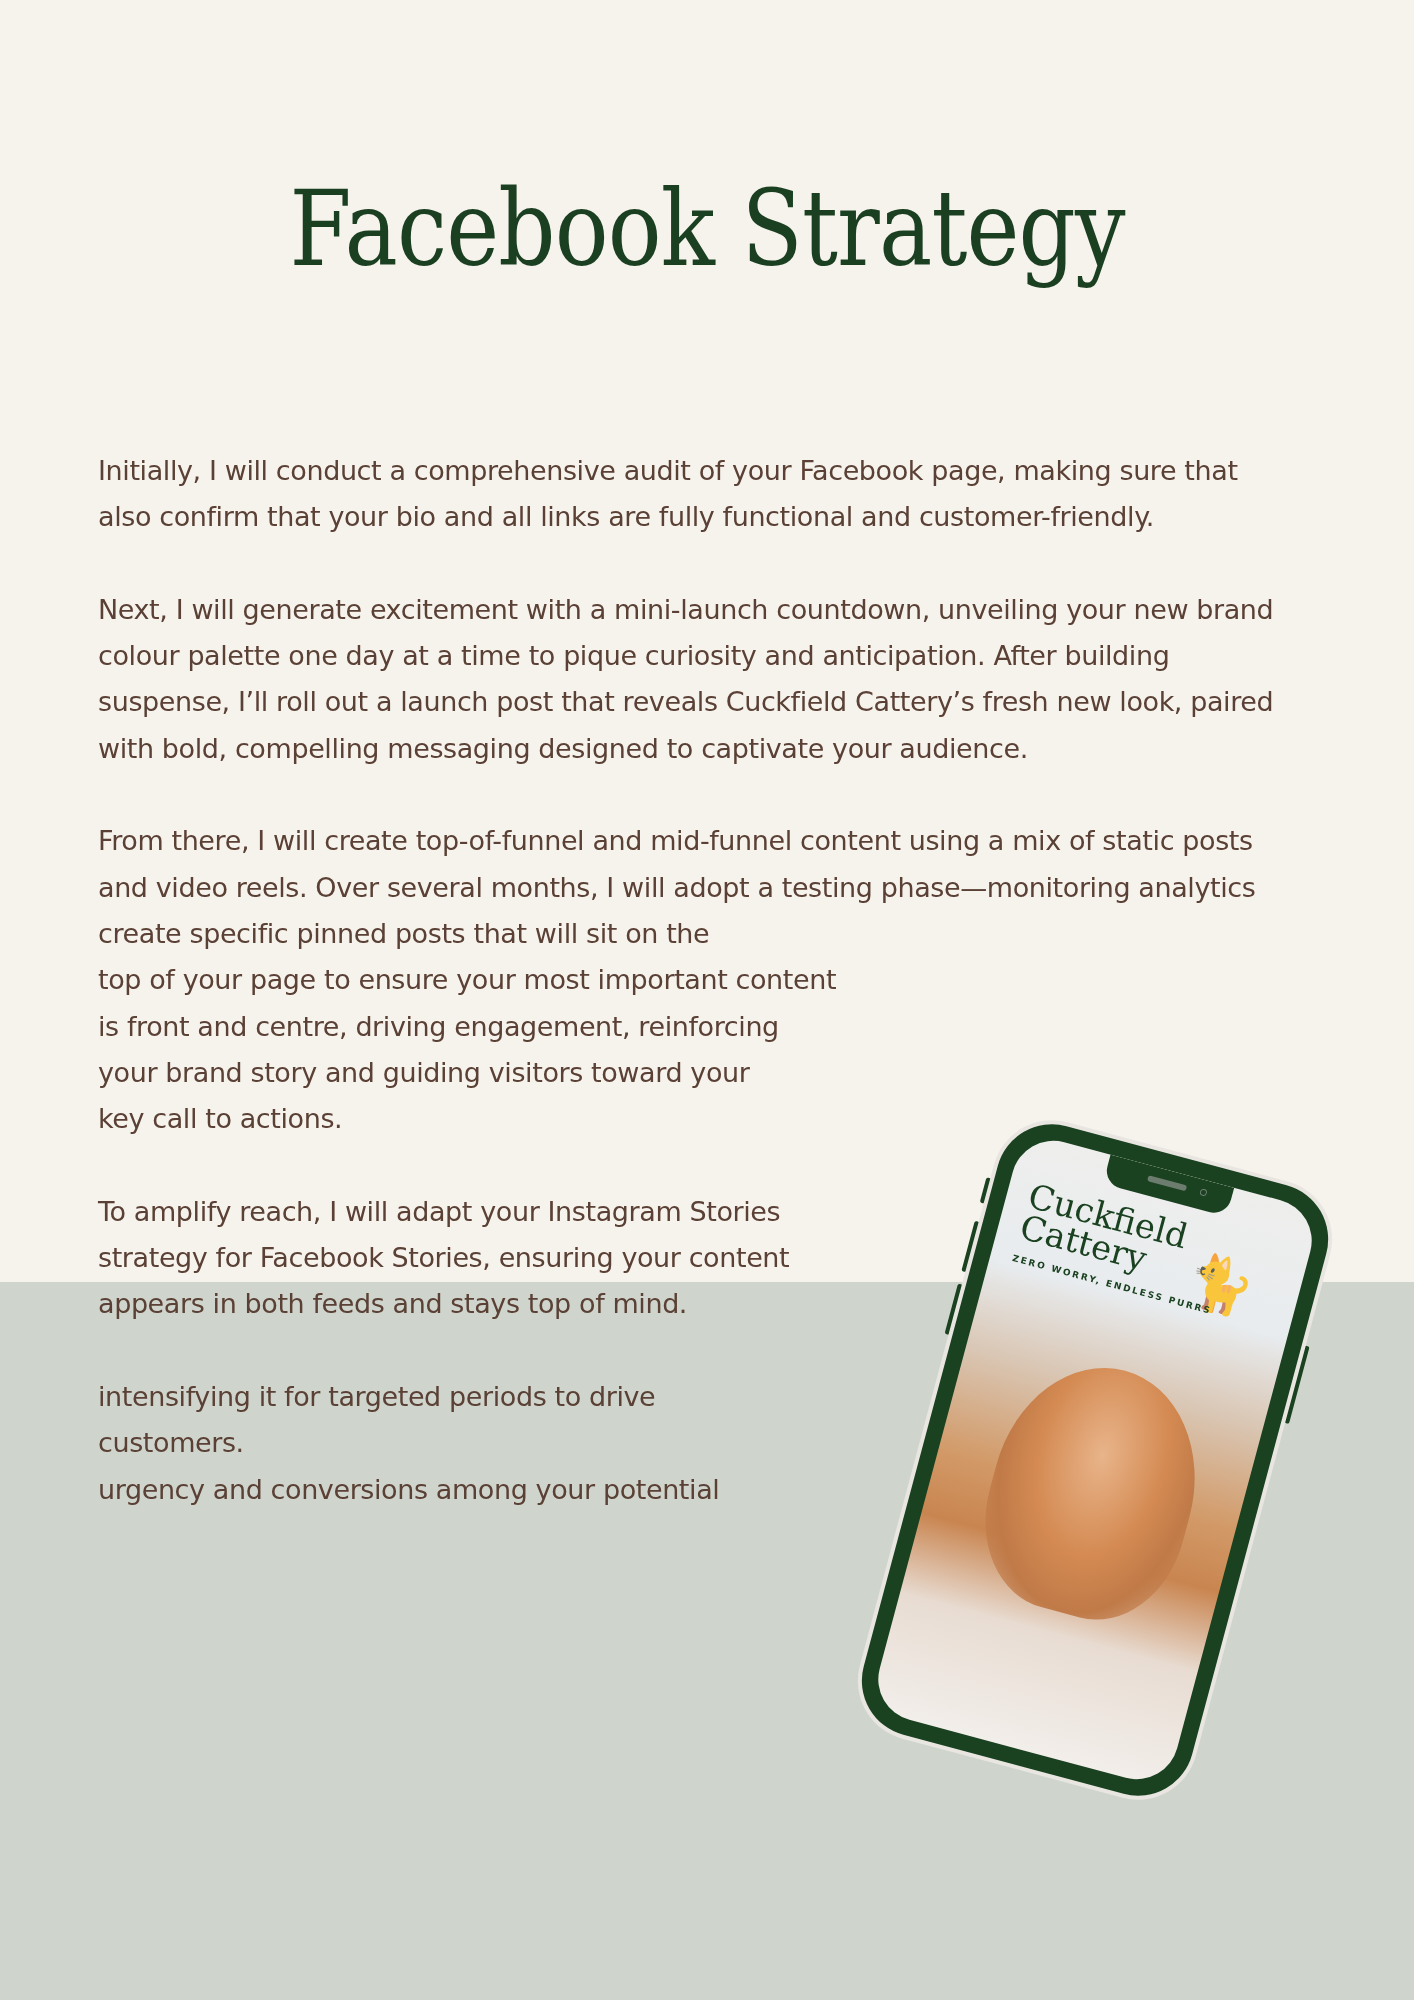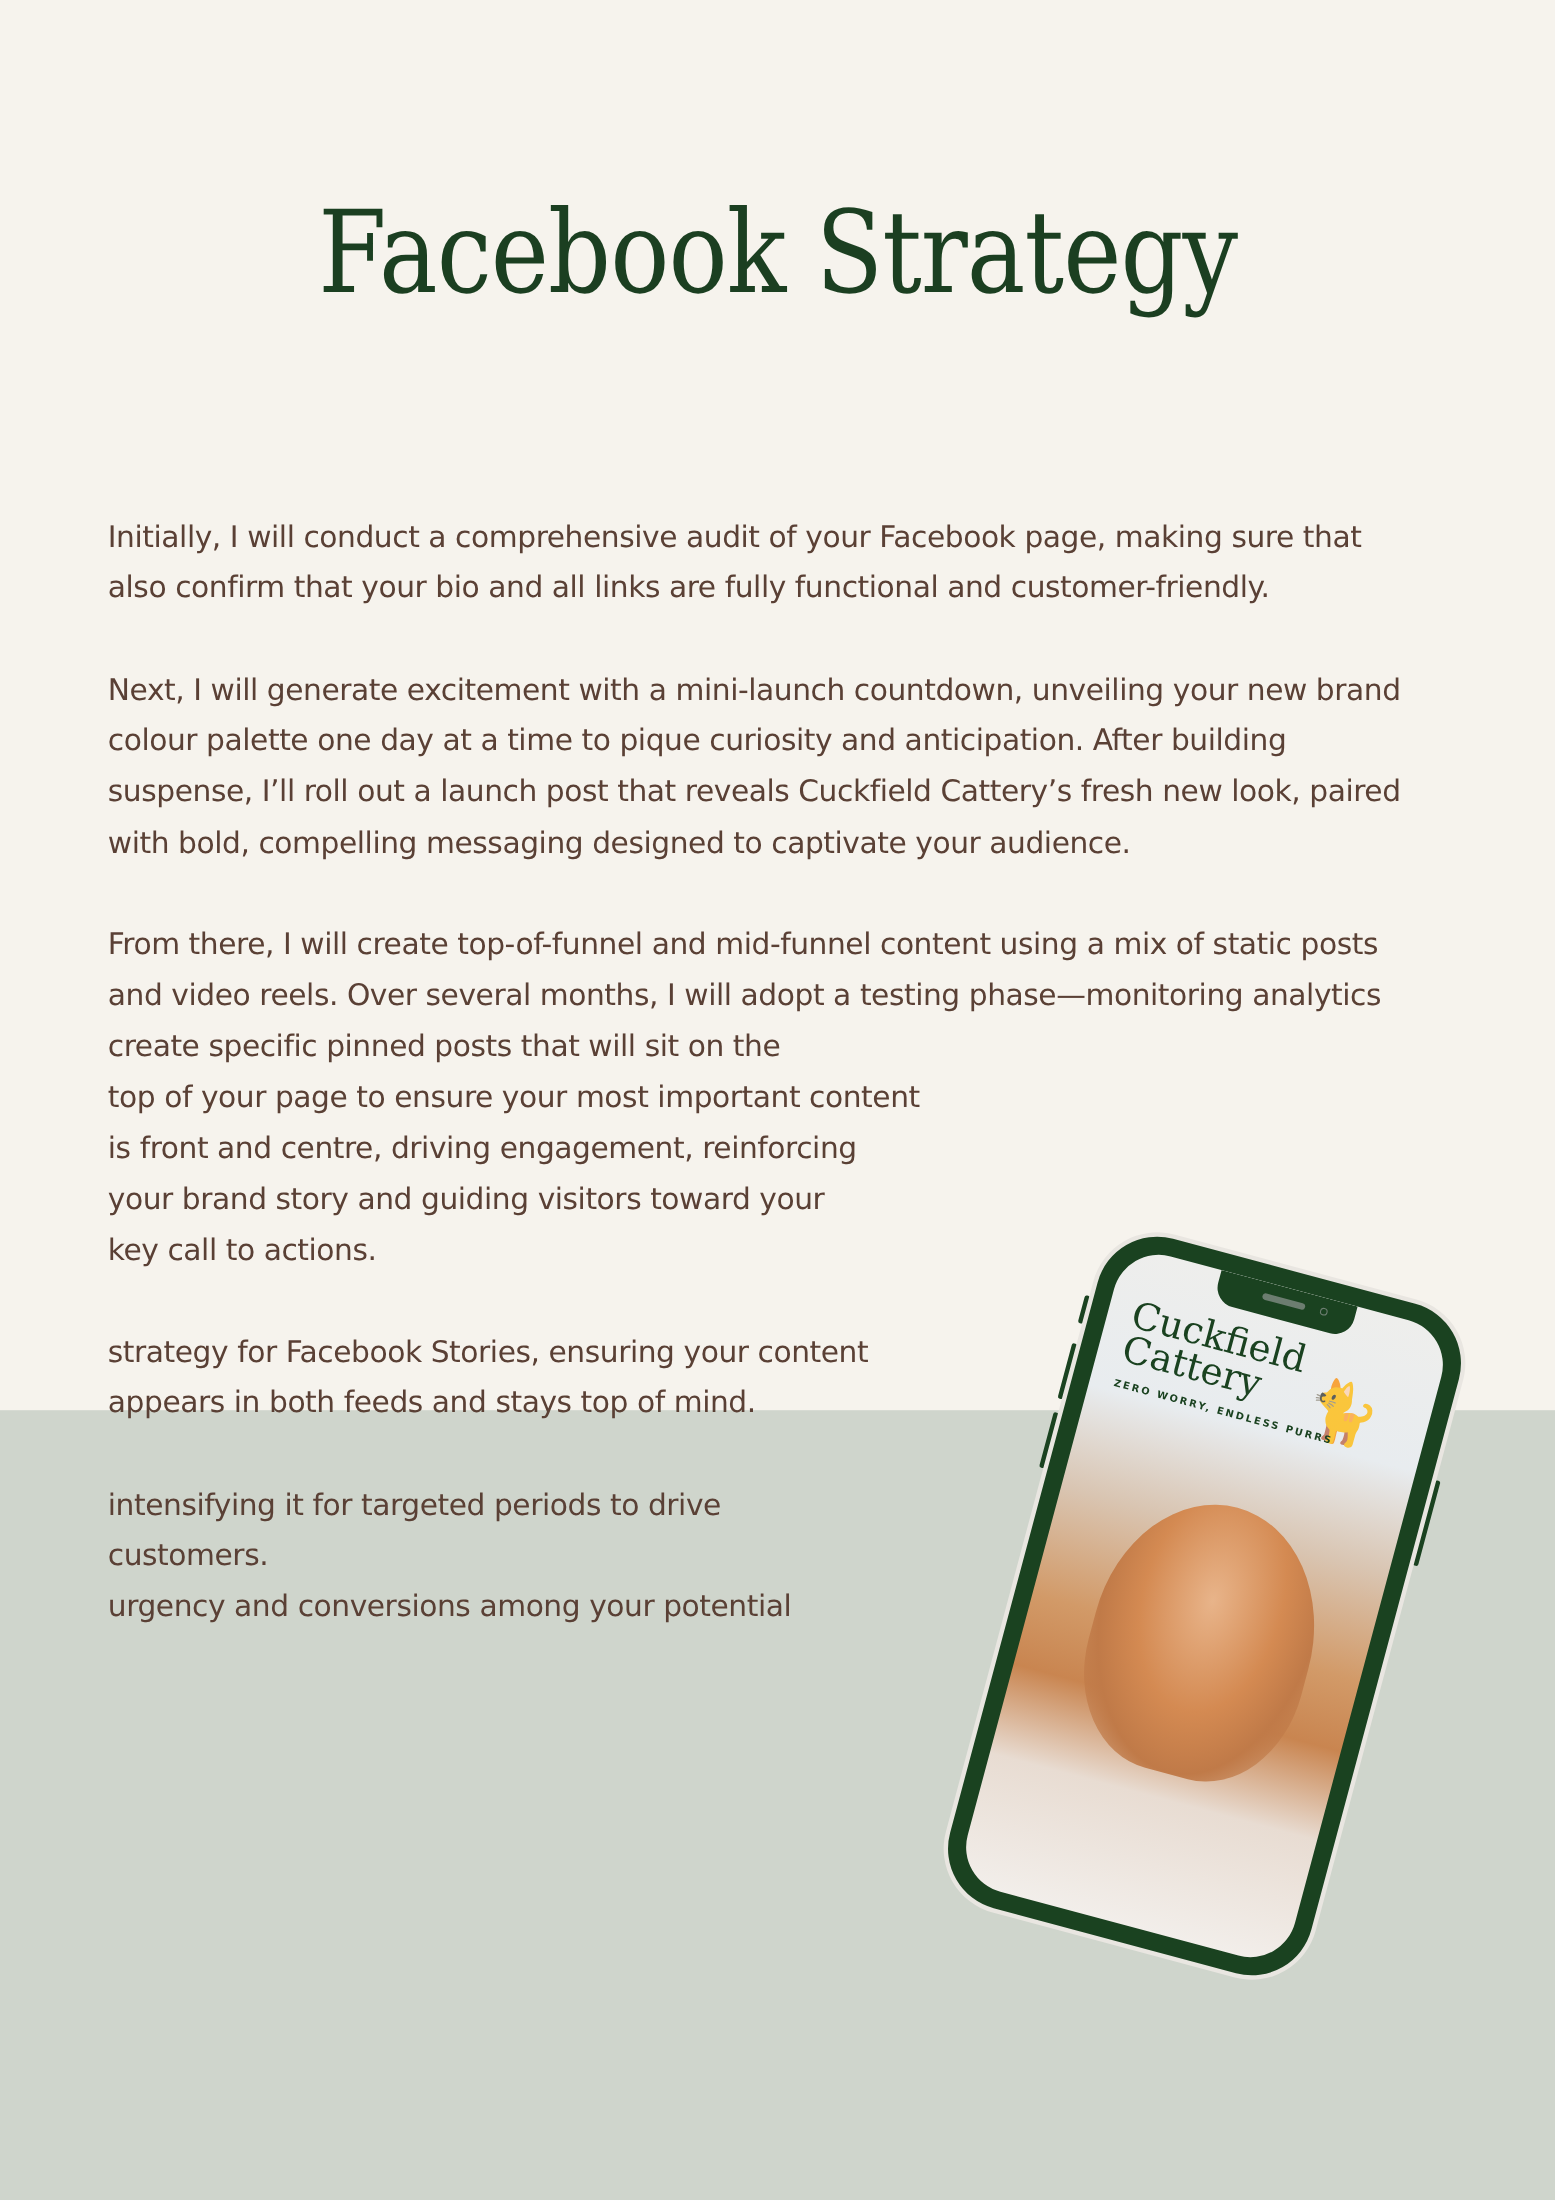--- a/index.html
+++ b/index.html
@@ -1,19 +1,19 @@
 <!DOCTYPE html>
 <html><head>
 <meta charset="utf-8">
 <style>
   html, body { margin: 0; padding: 0; }
   body { width: 1414px; height: 2000px; position: relative; overflow: hidden; background: #f6f3ed; font-family: "DejaVu Sans", sans-serif; }
   .band-bottom { position: absolute; left: 0; top: 1282px; width: 1414px; height: 718px; background: #cfd5cc; }
   .title { position: absolute; left: 0; width: 1414px; top: 168px; text-align: center; font-family: "DejaVu Serif", serif; font-size: 104px; color: #1b3f21; letter-spacing: -1px; transform: scaleX(0.86); transform-origin: center; margin: 0; font-weight: normal; }
-  .body-text { position: absolute; left: 98px; top: 466px; width: 1240px; color: #5a4035; font-size: 27px; line-height: 46.3px; }
+  .body-text { position: absolute; left: 98px; top: 448px; width: 1240px; color: #5a4035; font-size: 27px; line-height: 46.3px; }
   .para { margin: 0 0 46.3px 0; }
   .line { display: block; white-space: nowrap; letter-spacing: -0.4px; }
   .phone-wrap { position: absolute; left: 925px; top: 1145px; width: 340px; height: 630px; transform: rotate(15deg); transform-origin: center; }
   .phone { position: absolute; inset: 0; background: #1a4220; border-radius: 56px; box-shadow: 0 0 0 4px #e9e6e1; }
   .screen { position: absolute; left: 16px; top: 16px; right: 16px; bottom: 16px; border-radius: 42px; overflow: hidden; background: linear-gradient(180deg, #eeeeec 0%, #e8ecef 22%, #d9c5b2 38%, #d29a68 55%, #c98550 66%, #e8dcd2 80%, #f2eeea 100%); }
   .cat-blob { position: absolute; left: 60px; top: 205px; width: 200px; height: 250px; border-radius: 50% 50% 40% 40%; background: radial-gradient(ellipse at 50% 35%, #e8b48a 0%, #d48a52 45%, #c07a48 70%, rgba(200,140,100,0) 100%); }
   .notch { position: absolute; left: 90px; top: 0; width: 128px; height: 30px; background: #1a4220; border-radius: 0 0 18px 18px; }
   .speaker { position: absolute; left: 42px; top: 10px; width: 40px; height: 6px; border-radius: 3px; background: #6c7d70; }
   .cam { position: absolute; left: 96px; top: 9px; width: 7px; height: 7px; border-radius: 50%; border: 1px solid #6c7d70; box-sizing: border-box; }
   .logo { position: absolute; left: 22px; top: 44px; color: #1a4220; font-family: "DejaVu Serif", serif; font-size: 34px; line-height: 32px; }
@@ -42,20 +42,21 @@
   <p class="para">
     <span class="line">From there, I will create top-of-funnel and mid-funnel content using a mix of static posts</span>
     <span class="line">and video reels. Over several months, I will adopt a testing phase—monitoring analytics</span>
     <span class="line">create specific pinned posts that will sit on the</span>
     <span class="line">top of your page to ensure your most important content</span>
     <span class="line">is front and centre, driving engagement, reinforcing</span>
     <span class="line">your brand story and guiding visitors toward your</span>
     <span class="line">key call to actions.</span>
   </p>
   <p class="para">
+    <span class="line">To amplify reach, I will adapt your Instagram Stories</span>
     <span class="line">strategy for Facebook Stories, ensuring your content</span>
     <span class="line">appears in both feeds and stays top of mind.</span>
   </p>
   <p class="para">
     <span class="line">intensifying it for targeted periods to drive</span>
     <span class="line">customers.</span>
     <span class="line">urgency and conversions among your potential</span>
   </p>
 </div>
 

